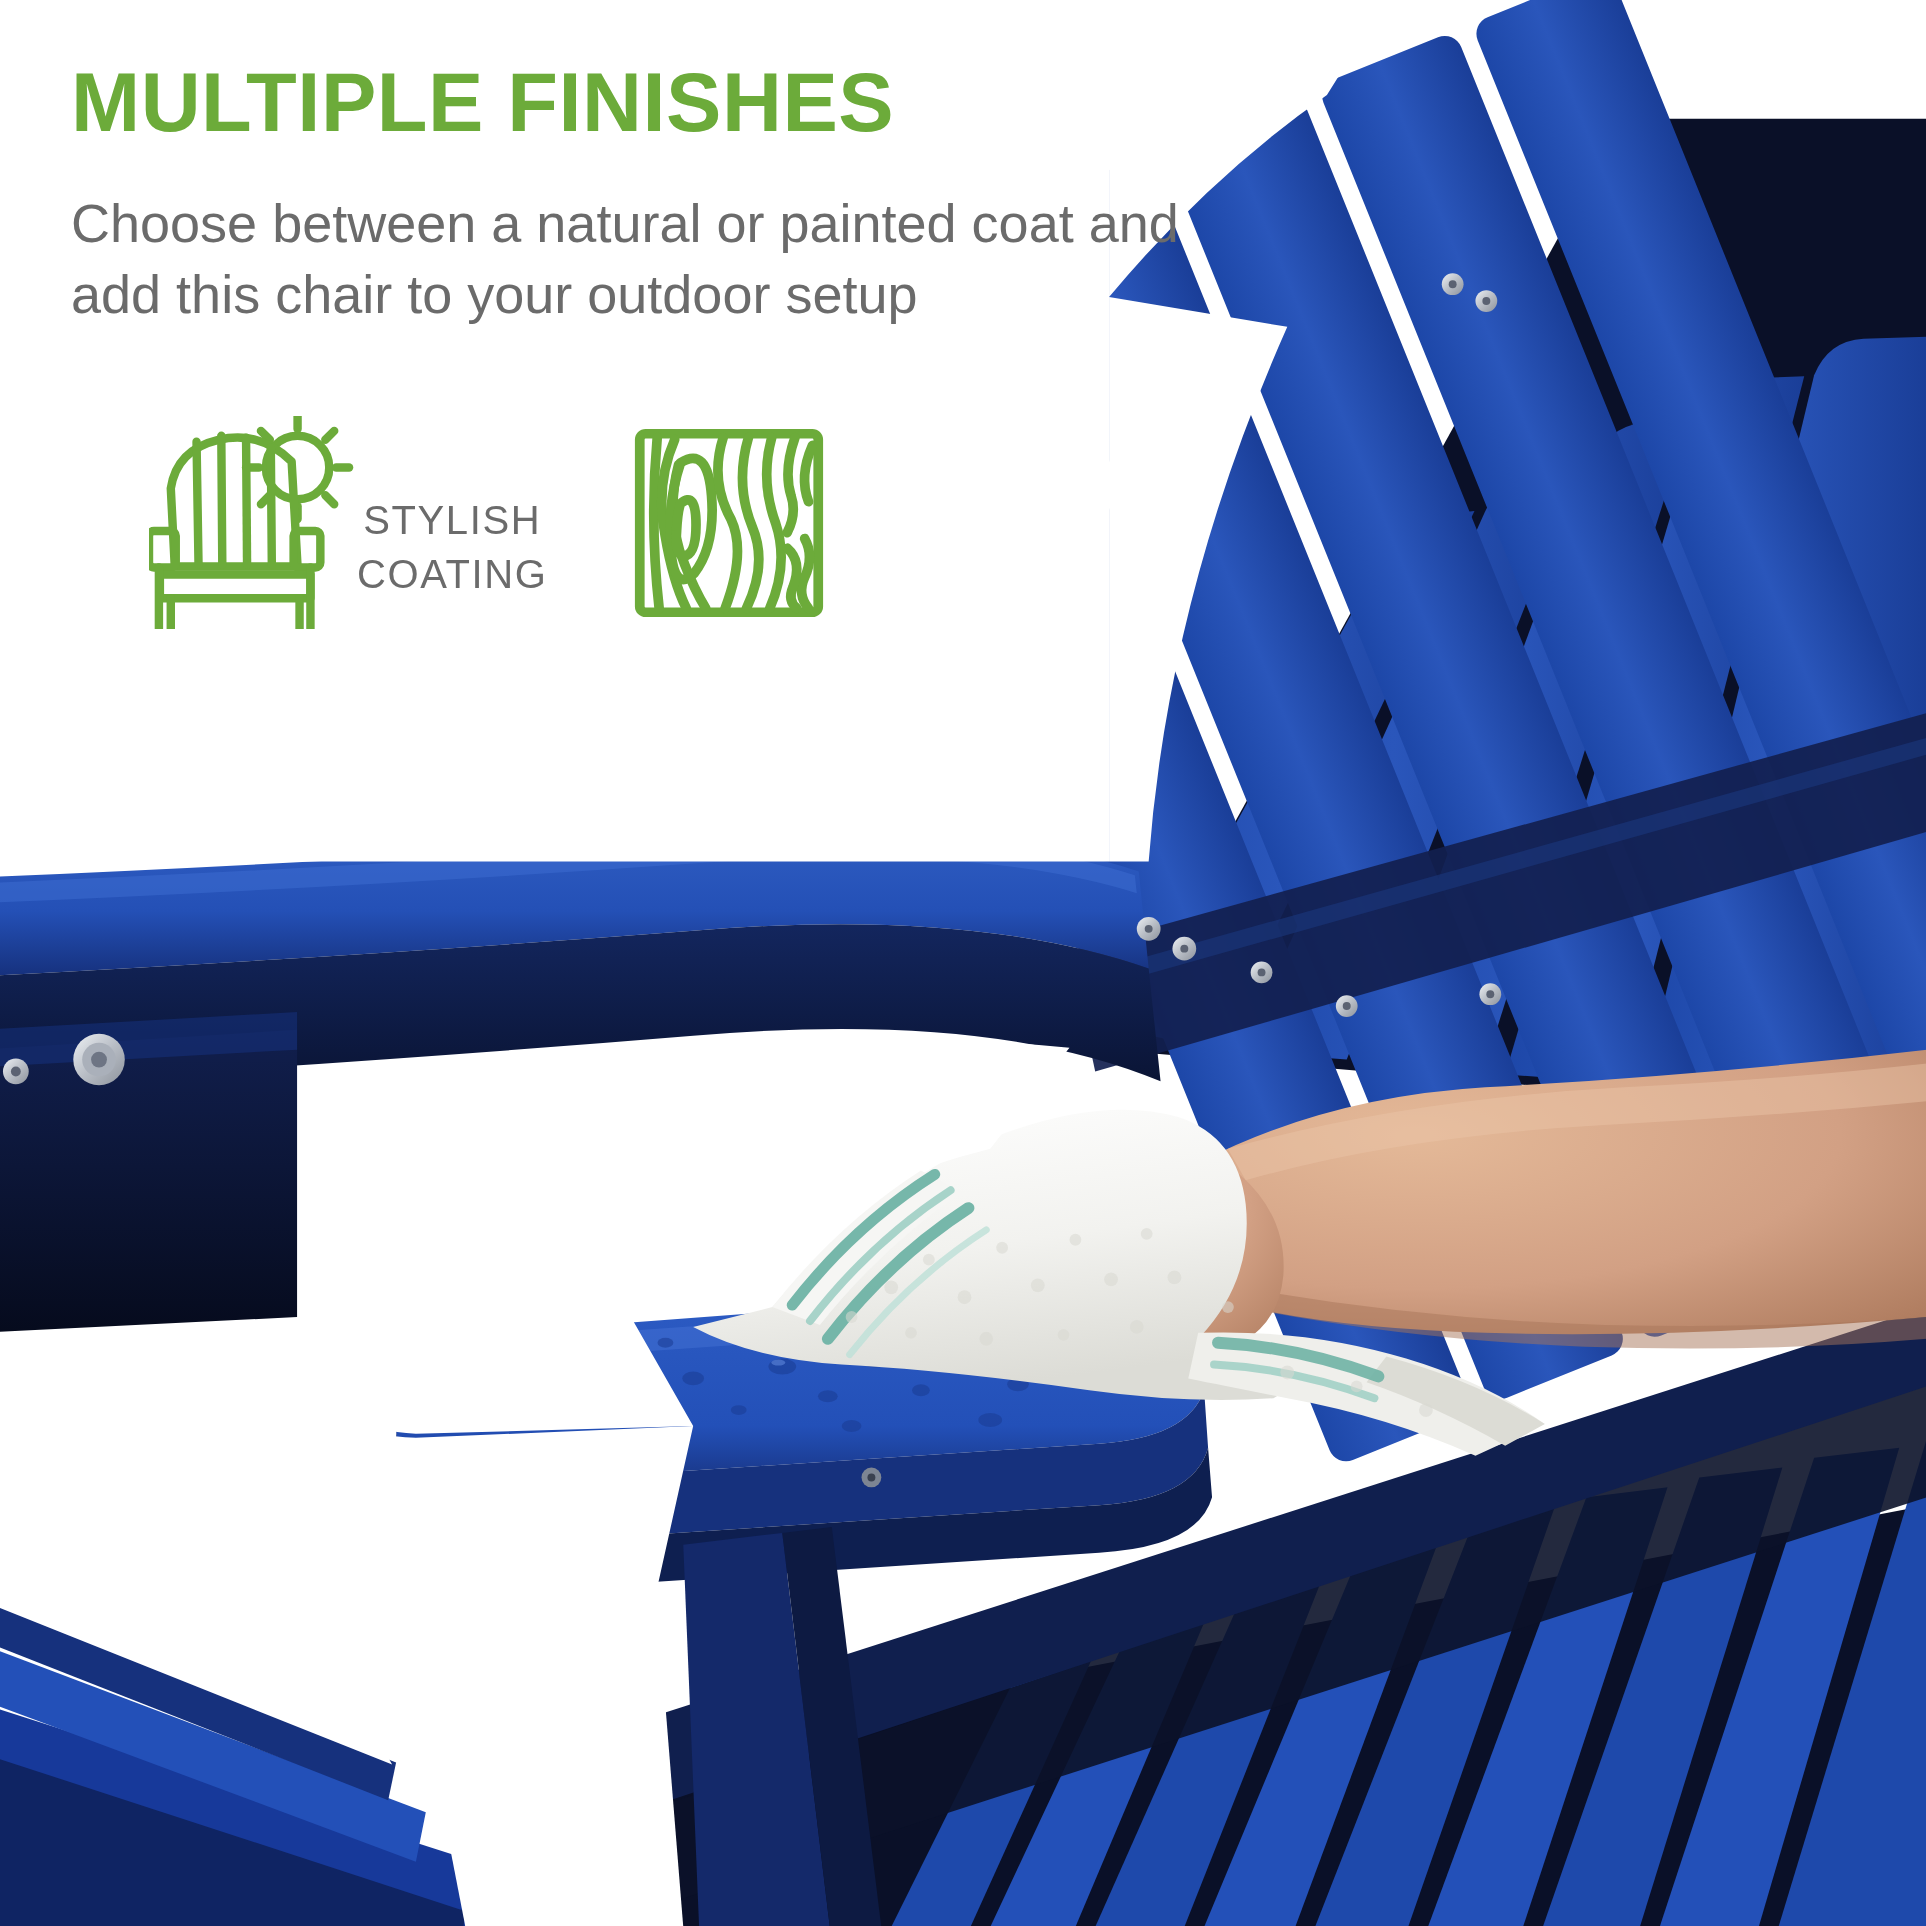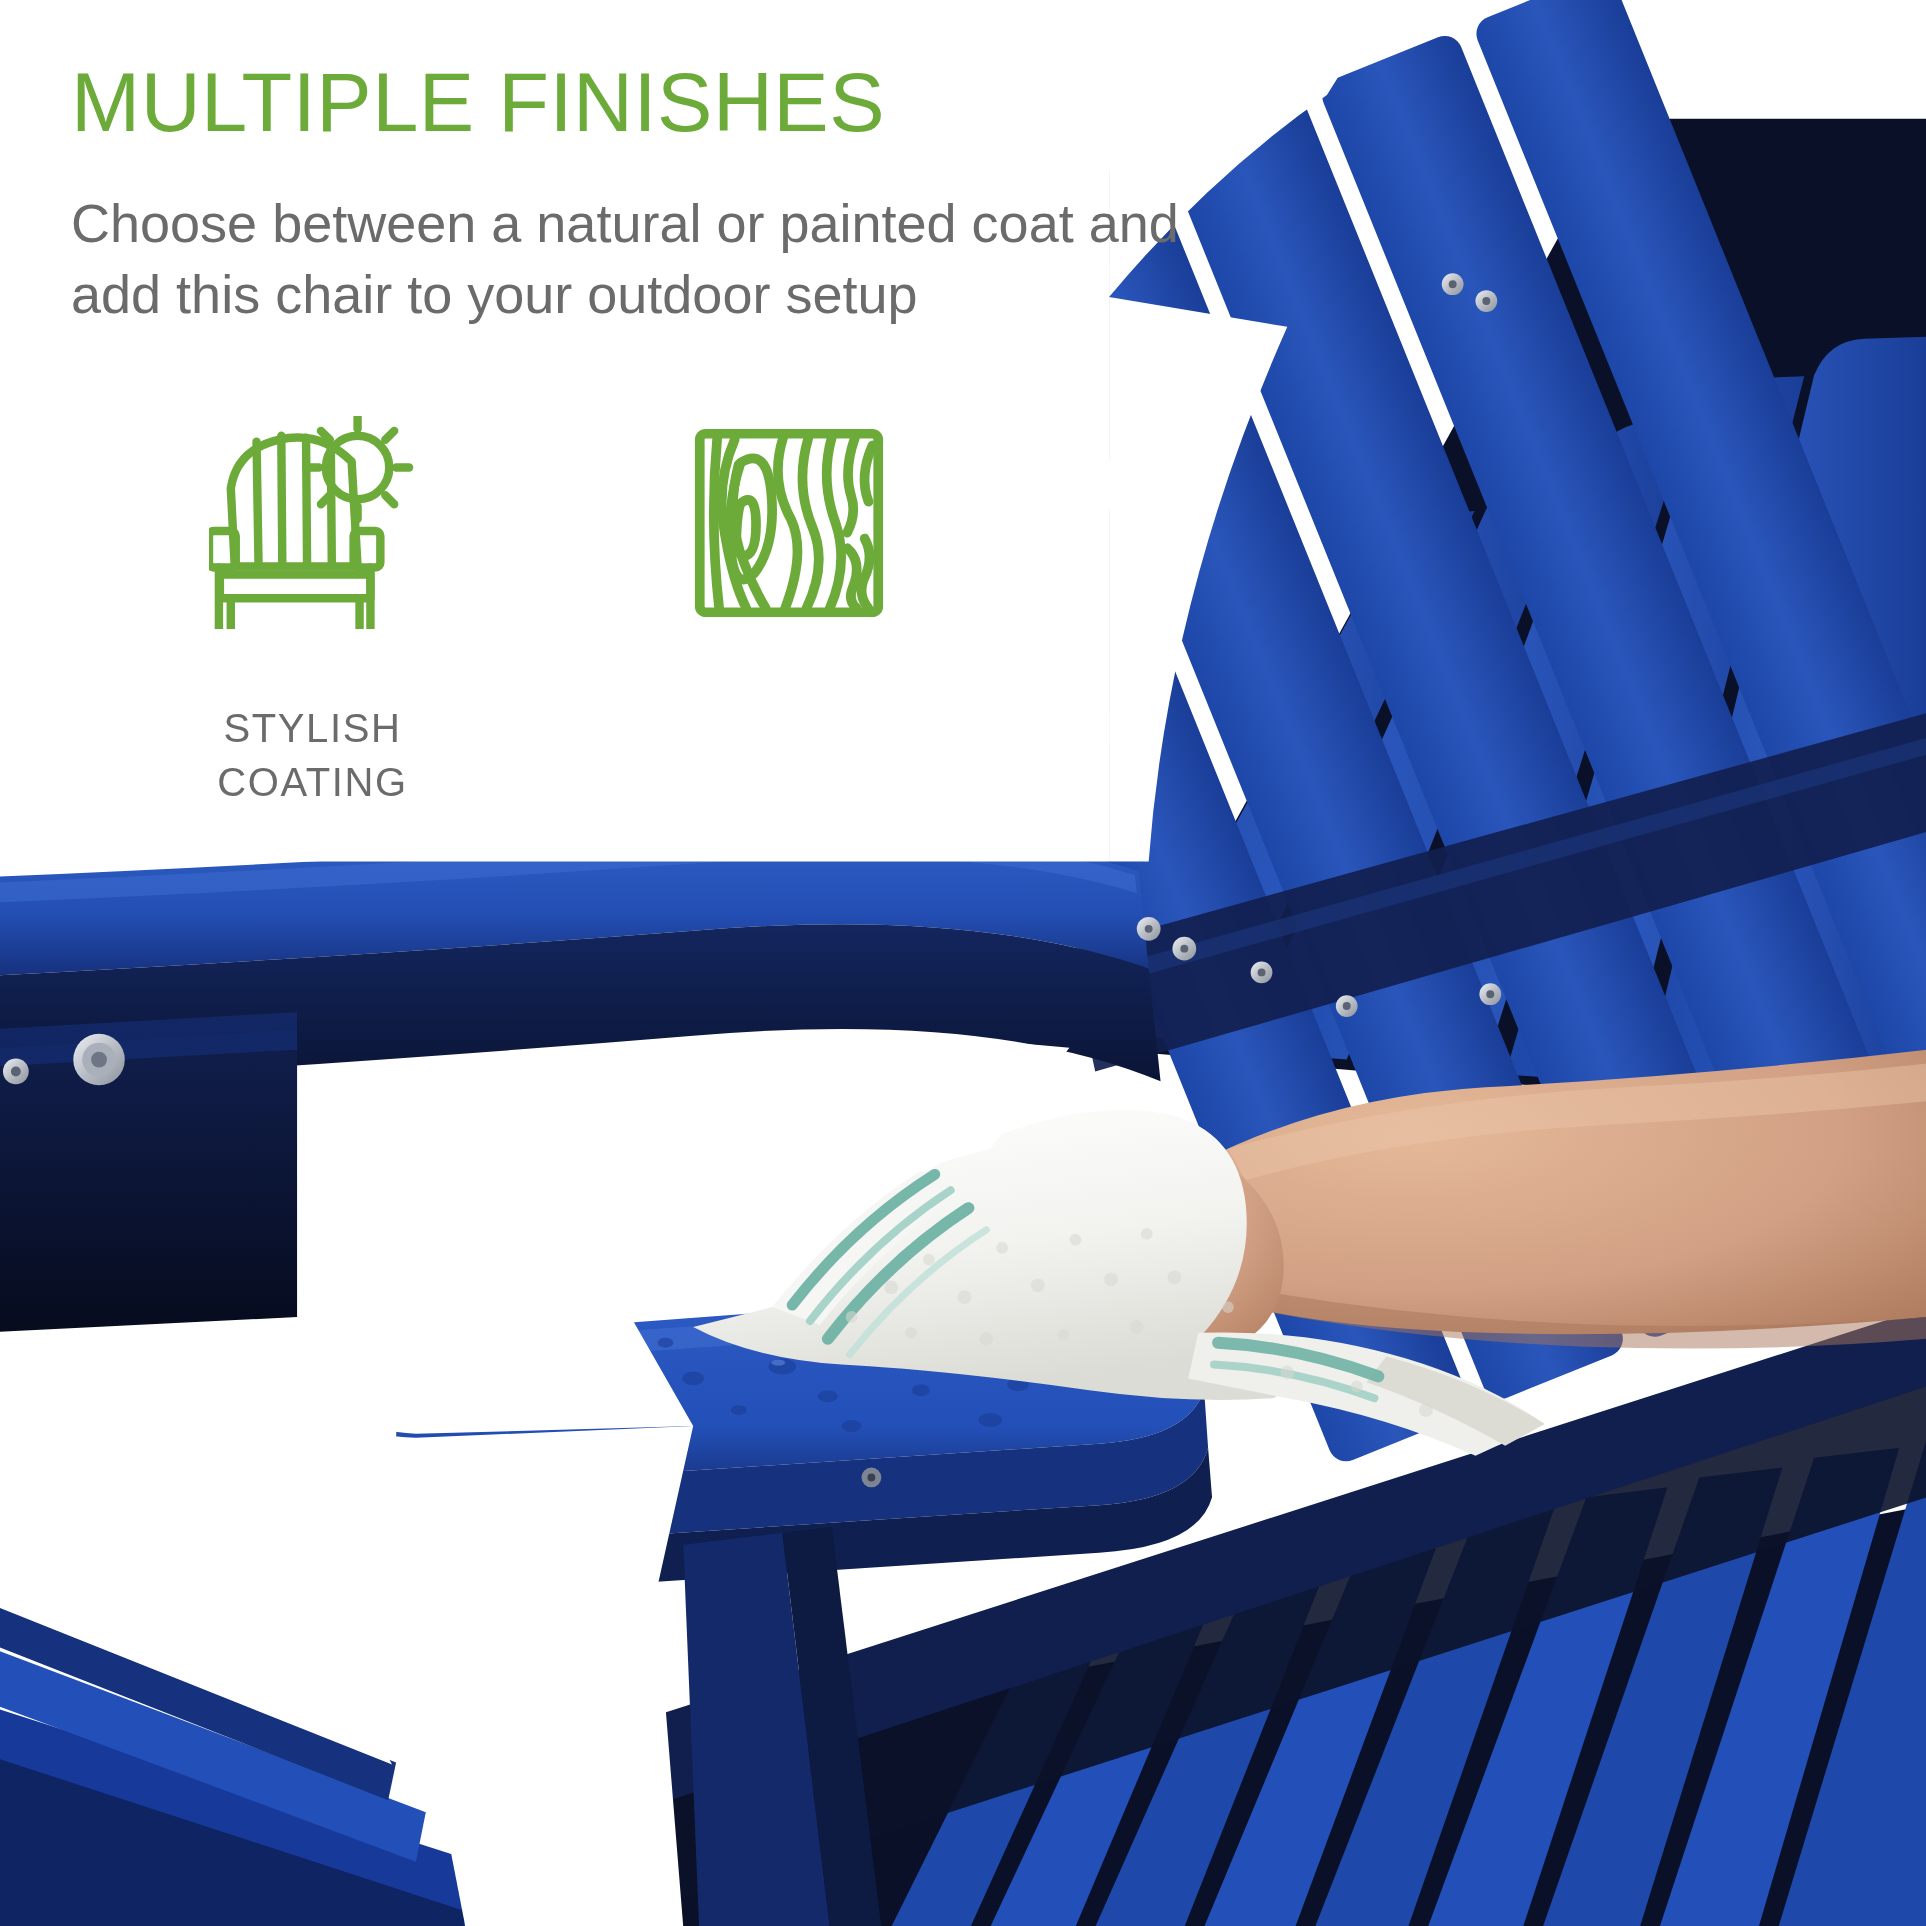--- a/index.html
+++ b/index.html
@@ -23,21 +23,21 @@
     overflow: hidden;
   }
 
   
   .headline {
     position: absolute;
     left: 71px;
     top: 61px;
     font-size: 83px;
     line-height: 1.0;
-    font-weight: 400;
+    font-weight: 700;
     letter-spacing: 0.5px;
     color: #6cab3a;
     white-space: nowrap;
   }
   .subhead {
     position: absolute;
     left: 71px;
     top: 188px;
     font-size: 54px;
     line-height: 1.32;
@@ -50,23 +50,22 @@
   .features {
     position: absolute;
     left: 149px;
     top: 416px;
     display: flex;
     gap: 149px;
   }
   .feature {
     width: 327px;
     display: flex;
-    flex-direction: column;
+    flex-direction: row;
     align-items: center;
-    gap: 24px;
   }
   .feature-icon {
     width: 208px;
     height: 213px;
     display: flex;
     align-items: center;
     justify-content: center;
   }
   .feature-label {
     margin-top: 48px;

